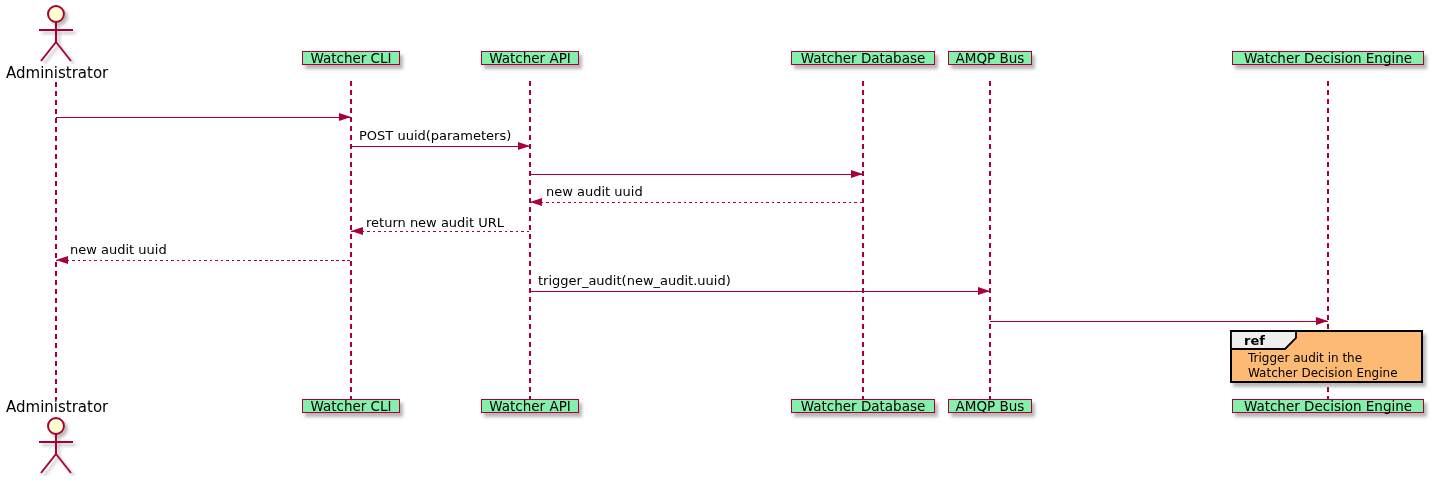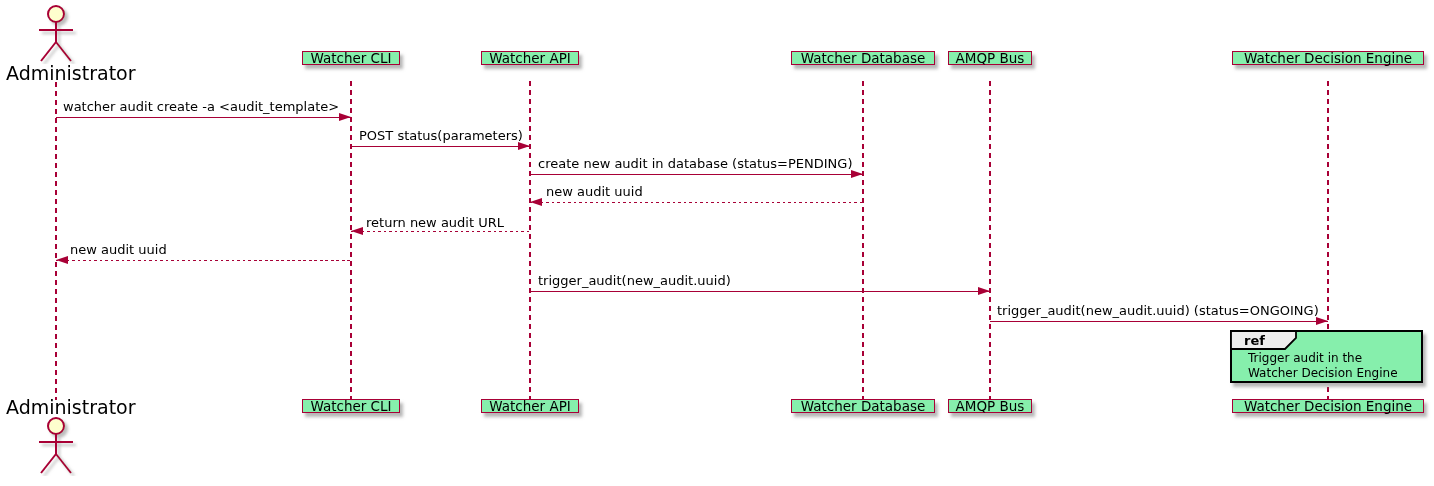--- a/index.html
+++ b/index.html
@@ -18,24 +18,24 @@
   }
   .msg-label{position:absolute;font-size:13px;line-height:14px;white-space:nowrap;}
   .line-solid{position:absolute;height:1.4px;background:#A80036;}
   .line-dotted{
     position:absolute;height:1.4px;
     background:repeating-linear-gradient(to right,#A80036 0 2.5px,transparent 2.5px 5.5px);
   }
   .ah{position:absolute;width:0;height:0;border-top:4.5px solid transparent;border-bottom:4.5px solid transparent;}
   .ah-r{border-left:12px solid #A80036;}
   .ah-l{border-right:12px solid #A80036;}
-  .actor-label{position:absolute;width:100px;text-align:center;font-size:19px;line-height:15px;white-space:nowrap;}
+  .actor-label{position:absolute;width:100px;text-align:center;font-size:15px;line-height:15px;white-space:nowrap;}
   .actor-svg{position:absolute;}
   .ref-box{
-    position:absolute;left:1230px;top:330px;width:193px;height:53px;background:#86efac;
+    position:absolute;left:1230px;top:330px;width:193px;height:53px;background:#fdba74;
     border:2px solid #000;box-sizing:border-box;box-shadow:3px 4px 3px rgba(125,125,125,.55);
   }
   .ref-tab-svg{position:absolute;left:-2px;top:-2px;}
   .ref-label{position:absolute;left:12px;top:1px;font-weight:bold;font-size:13px;}
   .ref-line{position:absolute;left:16px;font-size:12px;line-height:15px;white-space:nowrap;}
 </style>
 </head>
 <body>
 
 <div class="canvas">
@@ -72,49 +72,46 @@
   <div class="pbox" style="left:791px;top:51px;width:144px">
       <span>Watcher Database</span>
     </div>
   <div class="pbox" style="left:948px;top:51px;width:84px">
       <span>AMQP Bus</span>
     </div>
   <div class="pbox" style="left:1232px;top:51px;width:192px">
       <span>Watcher Decision Engine</span>
     </div>
 
-  <div class="msg-label" style="left:63px;top:100px">watcher audit create -a &lt;audit_template&gt;</div>
   <div class="line-solid" style="left:56px;top:117px;width:295px"></div>
   <div class="ah ah-r" style="left:339px;top:113px"></div>
 
-  <div class="msg-label" style="left:359px;top:129px">POST status(parameters)</div>
+  <div class="msg-label" style="left:359px;top:129px">POST uuid(parameters)</div>
   <div class="line-solid" style="left:351px;top:146px;width:179px"></div>
   <div class="ah ah-r" style="left:518px;top:142px"></div>
 
-  <div class="msg-label" style="left:538px;top:157px">create new audit in database (status=PENDING)</div>
   <div class="line-solid" style="left:530px;top:174px;width:333px"></div>
   <div class="ah ah-r" style="left:851px;top:170px"></div>
 
   <div class="msg-label" style="left:546px;top:185px">new audit uuid</div>
   <div class="line-dotted" style="left:530px;top:202px;width:333px"></div>
   <div class="ah ah-l" style="left:530px;top:198px"></div>
 
   <div class="msg-label" style="left:366px;top:216px">return new audit URL</div>
   <div class="line-dotted" style="left:351px;top:231px;width:179px"></div>
   <div class="ah ah-l" style="left:351px;top:227px"></div>
 
   <div class="msg-label" style="left:70px;top:243px">new audit uuid</div>
   <div class="line-dotted" style="left:56px;top:260px;width:295px"></div>
   <div class="ah ah-l" style="left:56px;top:256px"></div>
 
   <div class="msg-label" style="left:538px;top:274px">trigger_audit(new_audit.uuid)</div>
   <div class="line-solid" style="left:530px;top:291px;width:460px"></div>
   <div class="ah ah-r" style="left:978px;top:287px"></div>
 
-  <div class="msg-label" style="left:997px;top:304px">trigger_audit(new_audit.uuid) (status=ONGOING)</div>
   <div class="line-solid" style="left:990px;top:321px;width:338px"></div>
   <div class="ah ah-r" style="left:1316px;top:317px"></div>
 
   <div class="ref-box">
     <svg class="ref-tab-svg" width="72" height="21">
       <polygon points="1,1 66,1 66,8 55,19 1,19" fill="#EEEEEE" stroke="#000000" stroke-width="1.8"></polygon>
     </svg>
     <div class="ref-label">ref</div>
     <div class="ref-line" style="top:19px">Trigger audit in the</div>
     <div class="ref-line" style="top:34px">Watcher Decision Engine</div>

